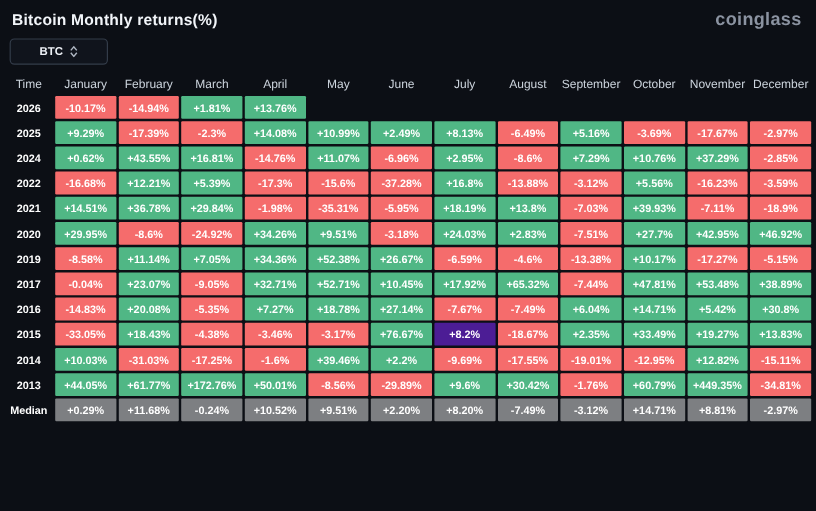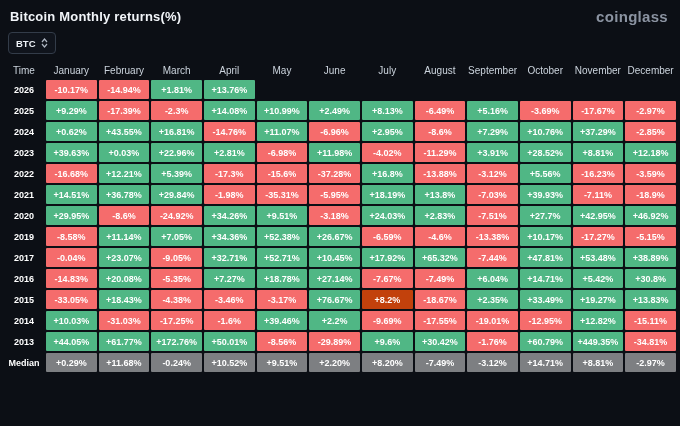--- a/index.html
+++ b/index.html
@@ -32,21 +32,21 @@
     gap:8px;
     padding:8px 8px 6px 8px;
   }
   .coin-selector {
     display:flex;
     align-items:center;
     gap:5px;
     background:#10141c;
     border:1px solid #333c49;
     border-radius:4px;
-    padding:4px 7px;
+    padding:4px 24px;
     font-size:9.5px;
     font-weight:bold;
     color:#eef2f7;
     cursor:pointer;
     height:22px;
   }
   .updown { display:flex; flex-direction:column; line-height:0; }
   .updown svg { display:block; }
   .tabs {
     display:flex;
@@ -181,35 +181,20 @@
         <td style="background: rgb(80, 183, 133);">+11.07%</td>
         <td style="background: rgb(245, 108, 108);">-6.96%</td>
         <td style="background: rgb(80, 183, 133);">+2.95%</td>
         <td style="background: rgb(245, 108, 108);">-8.6%</td>
         <td style="background: rgb(80, 183, 133);">+7.29%</td>
         <td style="background: rgb(80, 183, 133);">+10.76%</td>
         <td style="background: rgb(80, 183, 133);">+37.29%</td>
         <td style="background: rgb(245, 108, 108);">-2.85%</td>
       </tr>
       <tr>
-        <td class="time-cell">2023</td>
-        <td style="background: rgb(80, 183, 133);">+39.63%</td>
-        <td style="background: rgb(80, 183, 133);">+0.03%</td>
-        <td style="background: rgb(80, 183, 133);">+22.96%</td>
-        <td style="background: rgb(80, 183, 133);">+2.81%</td>
-        <td style="background: rgb(245, 108, 108);">-6.98%</td>
-        <td style="background: rgb(80, 183, 133);">+11.98%</td>
-        <td style="background: rgb(245, 108, 108);">-4.02%</td>
-        <td style="background: rgb(245, 108, 108);">-11.29%</td>
-        <td style="background: rgb(80, 183, 133);">+3.91%</td>
-        <td style="background: rgb(80, 183, 133);">+28.52%</td>
-        <td style="background: rgb(80, 183, 133);">+8.81%</td>
-        <td style="background: rgb(80, 183, 133);">+12.18%</td>
-      </tr>
-      <tr>
         <td class="time-cell">2022</td>
         <td style="background: rgb(245, 108, 108);">-16.68%</td>
         <td style="background: rgb(80, 183, 133);">+12.21%</td>
         <td style="background: rgb(80, 183, 133);">+5.39%</td>
         <td style="background: rgb(245, 108, 108);">-17.3%</td>
         <td style="background: rgb(245, 108, 108);">-15.6%</td>
         <td style="background: rgb(245, 108, 108);">-37.28%</td>
         <td style="background: rgb(80, 183, 133);">+16.8%</td>
         <td style="background: rgb(245, 108, 108);">-13.88%</td>
         <td style="background: rgb(245, 108, 108);">-3.12%</td>
@@ -293,21 +278,21 @@
         <td style="background: rgb(80, 183, 133);">+30.8%</td>
       </tr>
       <tr>
         <td class="time-cell">2015</td>
         <td style="background: rgb(245, 108, 108);">-33.05%</td>
         <td style="background: rgb(80, 183, 133);">+18.43%</td>
         <td style="background: rgb(245, 108, 108);">-4.38%</td>
         <td style="background: rgb(245, 108, 108);">-3.46%</td>
         <td style="background: rgb(245, 108, 108);">-3.17%</td>
         <td style="background: rgb(80, 183, 133);">+76.67%</td>
-        <td style="background: #c2410c;">+8.2%</td>
+        <td style="background: #4c1d95;">+8.2%</td>
         <td style="background: rgb(245, 108, 108);">-18.67%</td>
         <td style="background: rgb(80, 183, 133);">+2.35%</td>
         <td style="background: rgb(80, 183, 133);">+33.49%</td>
         <td style="background: rgb(80, 183, 133);">+19.27%</td>
         <td style="background: rgb(80, 183, 133);">+13.83%</td>
       </tr>
       <tr>
         <td class="time-cell">2014</td>
         <td style="background: rgb(80, 183, 133);">+10.03%</td>
         <td style="background: rgb(245, 108, 108);">-31.03%</td>

